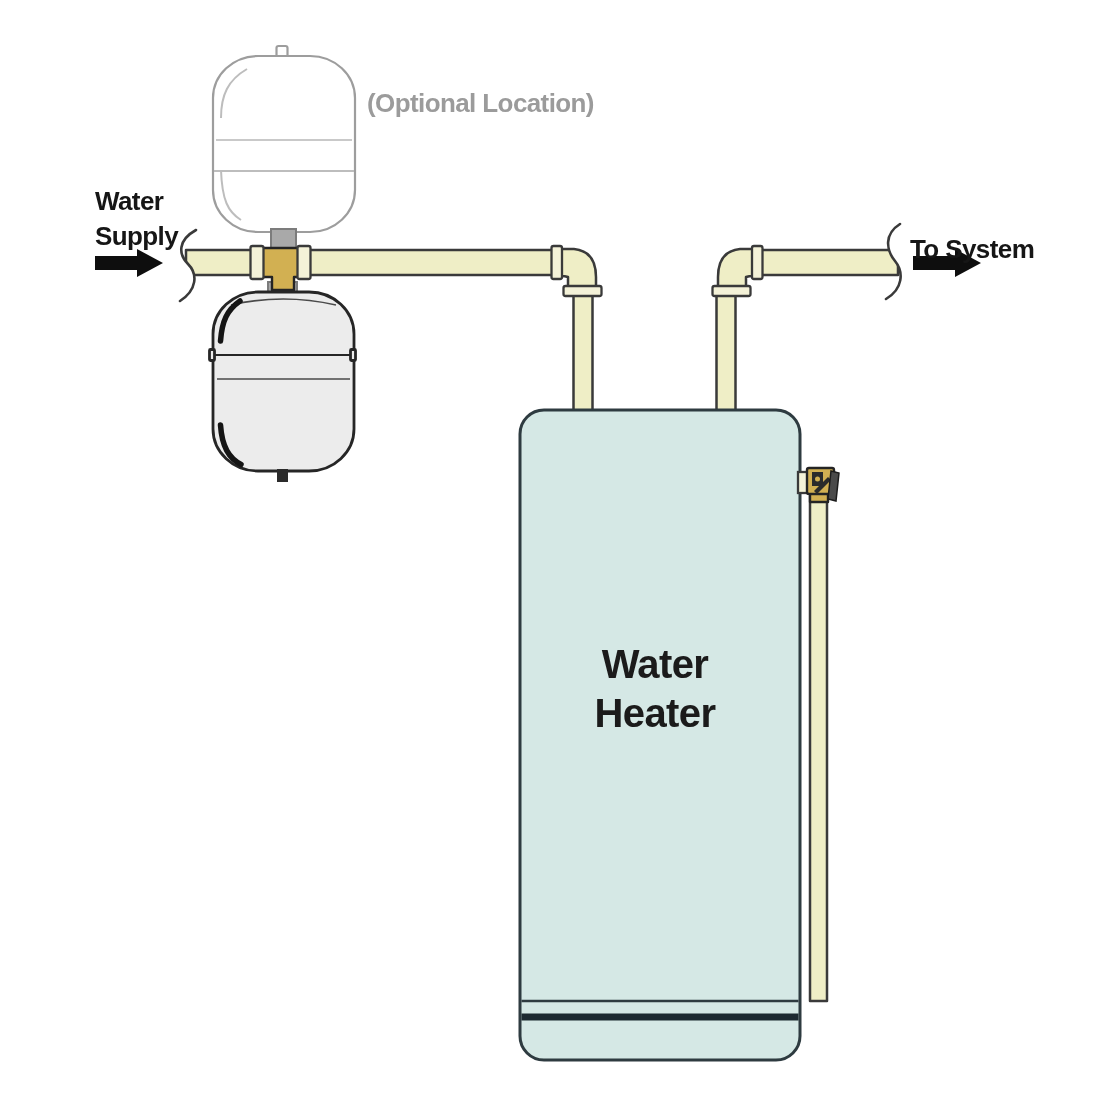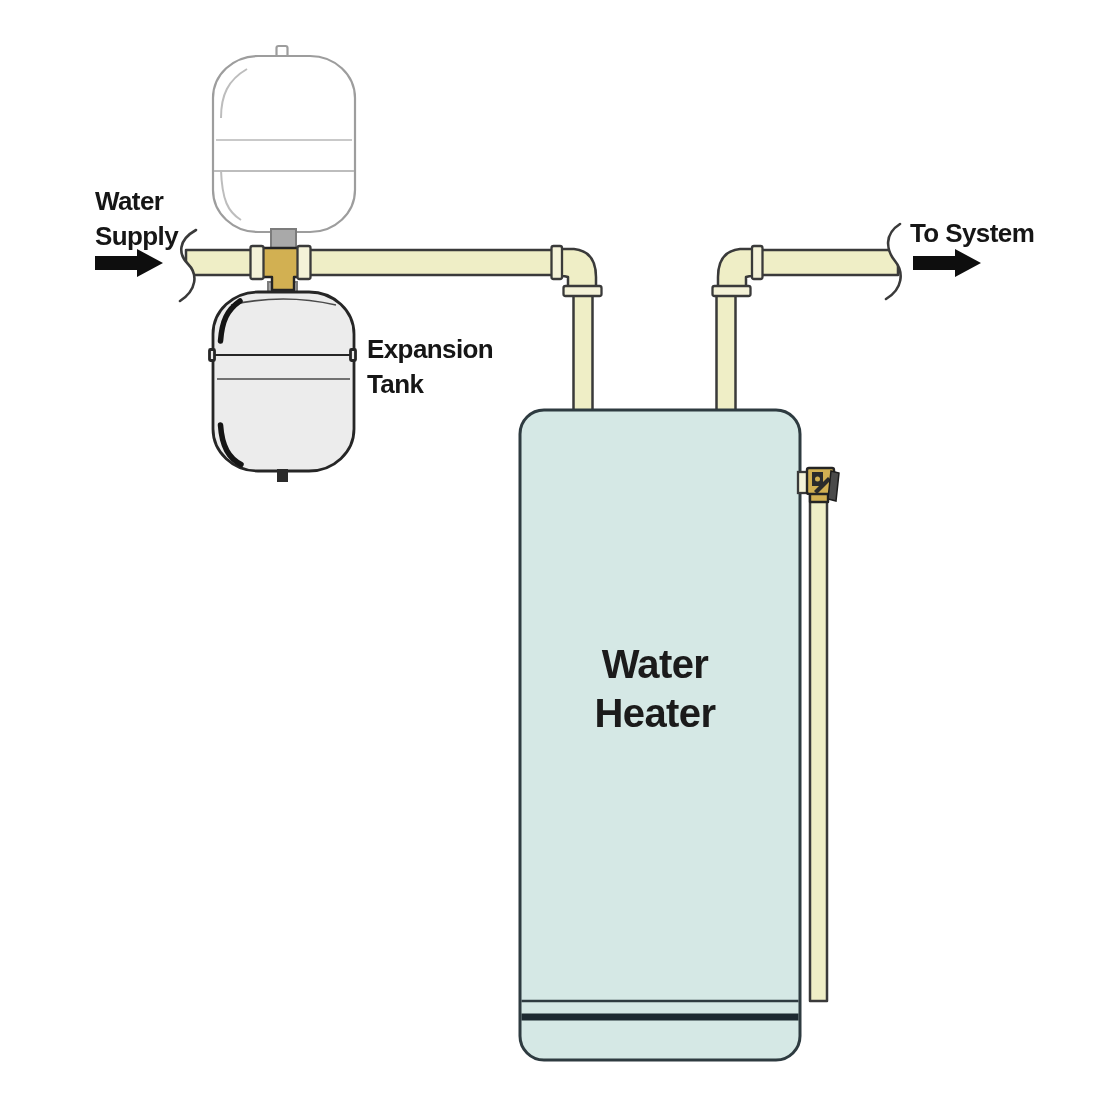--- a/index.html
+++ b/index.html
@@ -118,19 +118,18 @@
       <path class="mask-white" d="M 900 224 C 884 234 886 250 895 261 C 904 272 903 289 886 299 L 920 299 L 920 224 Z"></path>
       <path class="squiggle" d="M 900 224 C 884 234 886 250 895 261 C 904 272 903 289 886 299"></path>
     </g>
 
     <polygon class="arrow" points="95,256 137,256 137,249 163,263 137,277 137,270 95,270"></polygon>
     <polygon class="arrow" points="913,256 955,256 955,249 981,263 955,277 955,270 913,270"></polygon>
   </svg>
 
   <div class="label" style="left:95px;top:184px;">Water
 Supply</div>
-  <div class="label" style="left:367px;top:332px;">Expansion
-Tank</div>
+  <div class="label gray" style="left:367px;top:86px;">(Optional Location)</div>
   <div class="label big" style="left:515px;top:640px;width:280px;">Water
 Heater</div>
-  <div class="label" style="left:910px;top:216px;">To System</div>
+  <div class="label" style="left:910px;top:232px;">To System</div>
 
 </div>
 
 </body></html>

